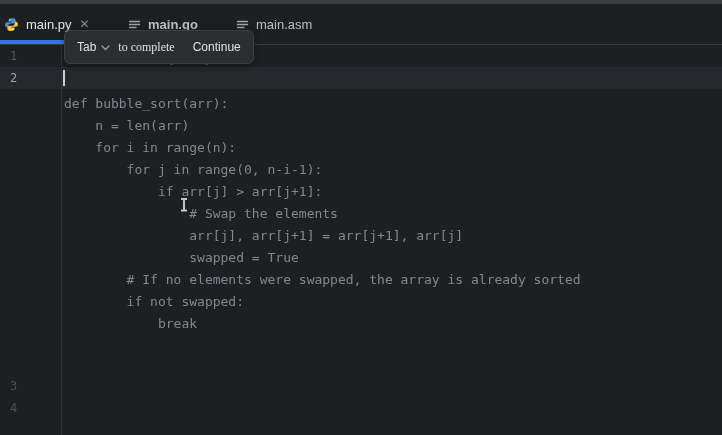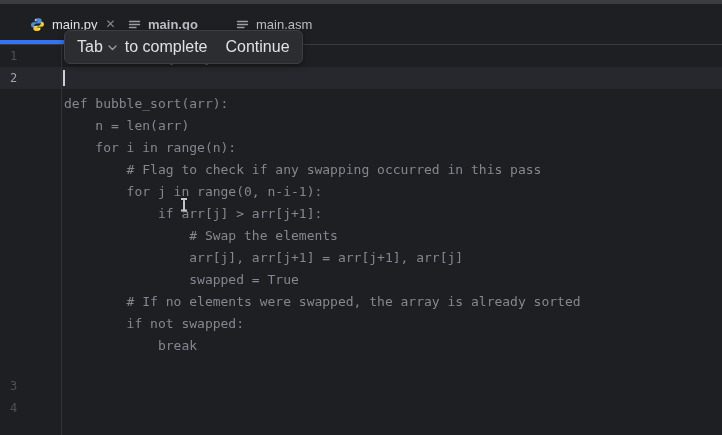--- a/index.html
+++ b/index.html
@@ -31,21 +31,21 @@
     width: 722px; height: 1px;
     background: #393b40;
   }
   .tab {
     position: absolute; top: 0; height: 40px;
     display: flex; align-items: center;
     font-size: 13px; color: #bcbec4;
     cursor: pointer; white-space: nowrap;
   }
   .tab.active { color: #dfe1e5; }
-  .tab-main-py { left: 0; padding-left: 30px; }
+  .tab-main-py { left: 0; padding-left: 4px; }
   .tab-main-go { left: 120px; padding-left: 8px; font-weight: bold; }
   .tab-main-asm { left: 228px; padding-left: 8px; }
   .tab .icon { display: inline-flex; margin-right: 7px; }
   .tab .close {
     margin-left: 8px; color: #87898e; font-size: 12px; line-height: 1;
   }
   .tab-underline {
     position: absolute; left: 0; bottom: 0;
     width: 102px; height: 4px;
     background: #3574f0;
@@ -123,27 +123,27 @@
   
   .hint-popup {
     position: absolute; left: 64px; top: 30px;
     height: 31px;
     display: flex; align-items: center;
     padding: 16px 12px;
     background: #2b2d30;
     border: 1px solid #3c3e43;
     border-radius: 6px;
     box-shadow: 0 2px 6px rgba(0,0,0,.35);
-    font-size: 16px; color: #dfe1e5;
+    font-size: 12px; color: #dfe1e5;
     white-space: nowrap;
     z-index: 10;
   }
   .hint-key { display: inline-flex; align-items: center; cursor: pointer; }
   .hint-chevron { display: inline-flex; margin: 2px 0 0 5px; }
-  .hint-action { margin-left: 8px; }
+  .hint-action { margin-left: 8px; font-family: Liberation Serif, serif; }
   .hint-continue { margin-left: 18px; cursor: pointer; }
 </style>
 </head>
 <body>
 
 <div class="screen">
 
   <div class="top-strip"></div>
 
   <div class="tabbar">
@@ -204,21 +204,20 @@
 
     <div class="frag frag-a"></div>
     <div class="frag frag-b"></div>
 
     <div class="caret"></div>
 
     <div class="ghost-code">
       <div class="ghost-line">def bubble_sort(arr):</div>
       <div class="ghost-line">    n = len(arr)</div>
       <div class="ghost-line">    for i in range(n):</div>
-      <div class="ghost-line">        # Flag to check if any swapping occurred in this pass</div>
       <div class="ghost-line">        for j in range(0, n-i-1):</div>
       <div class="ghost-line">            if arr[j] &gt; arr[j+1]:</div>
       <div class="ghost-line">                # Swap the elements</div>
       <div class="ghost-line">                arr[j], arr[j+1] = arr[j+1], arr[j]</div>
       <div class="ghost-line">                swapped = True</div>
       <div class="ghost-line">        # If no elements were swapped, the array is already sorted</div>
       <div class="ghost-line">        if not swapped:</div>
       <div class="ghost-line">            break</div>
     </div>
 

